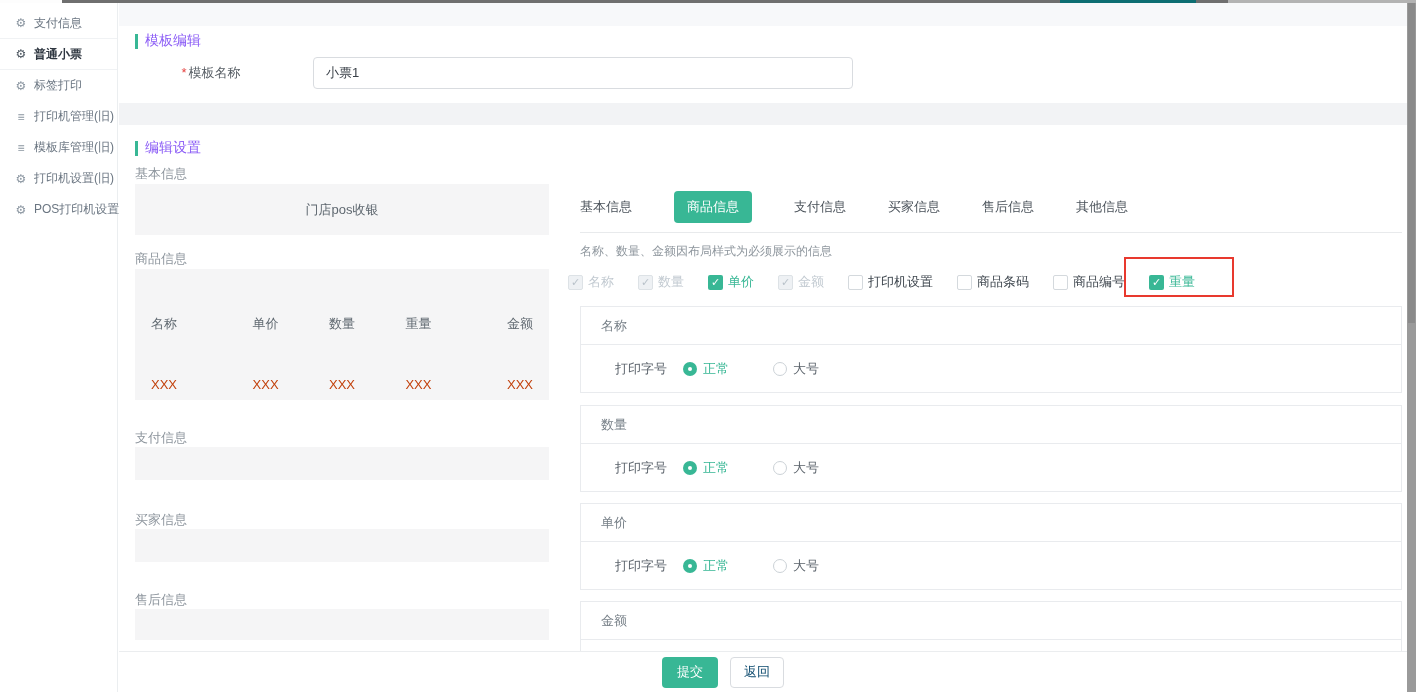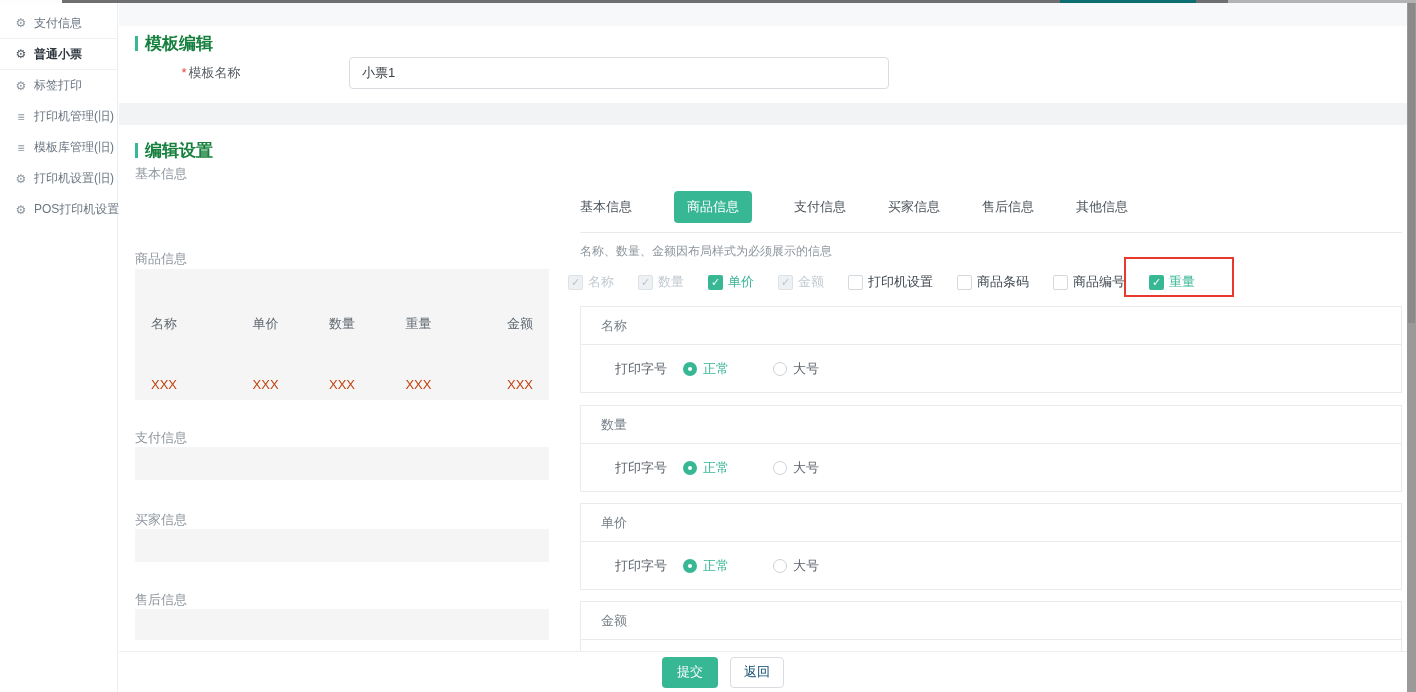--- a/index.html
+++ b/index.html
@@ -25,26 +25,26 @@
   .side-item.active .icn { color:#4a545e; }
   .side-item.bordered { border-bottom:1px solid #f0f2f4; }
   .side-item:first-child { border-bottom:1px solid #f0f2f4; }
 
   
   .content { position:absolute; left:119px; top:3px; width:1288px; height:689px; background:#fff; }
   .topband { position:absolute; left:0; top:0; width:1288px; height:23px; background:#f7f8fa; }
 
   .sec-header { position:absolute; display:flex; align-items:center; }
   .sec-bar { width:3px; height:15px; margin-right:7px; }
-  .sec-title { font-size:17px; font-weight:bold; color:#15803d; }
+  .sec-title { font-size:14px; font-weight:normal; color:#8b5cf6; }
 
   .form-row { position:absolute; left:0; top:54px; display:flex; align-items:center; }
   .form-label { width:194px; text-align:center; font-size:13px; color:#555c63; padding-right:10px; }
   .form-label .req { color:#e64340; margin-right:2px; }
-  .name-input { position:relative; width:540px; height:32px; border:1px solid #d9dce0; border-radius:4px; font-size:13px; color:#3a4048; padding:0 12px; outline:none; font-family:inherit;margin-left:36px; }
+  .name-input { position:relative; width:540px; height:32px; border:1px solid #d9dce0; border-radius:4px; font-size:13px; color:#3a4048; padding:0 12px; outline:none; font-family:inherit; }
 
   .sep-band { position:absolute; left:0; top:100px; width:1288px; height:22px; background:#f2f3f5; }
 
   
   .pv-label { position:absolute; left:16px; font-size:13px; color:#8d959d; }
   .pv-box { position:absolute; left:16px; width:414px; background:#f5f5f6; }
   .pv-basic { top:181px; height:51px; display:flex; align-items:center; justify-content:center; font-size:13px; color:#5f6870; }
   .pv-goods { top:266px; height:131px; padding:0 16px; }
   .pv-table-row { display:flex; font-size:13px; color:#5f6870; }
   .pv-table-row > div { flex:1; }
@@ -152,20 +152,23 @@
     </div>
 
     <div class="sep-band"></div>
 
     <div class="sec-header" style="left:16px; top:136px;">
       <span class="sec-bar" style="background:#38b795;"></span>
       <span class="sec-title">编辑设置</span>
     </div>
 
     <div class="pv-label" style="top:162px;">基本信息</div>
+    <div class="pv-box pv-basic">
+      <span>门店pos收银</span>
+    </div>
 
     <div class="pv-label" style="top:247px;">商品信息</div>
     <div class="pv-box pv-goods">
       <div class="pv-table-row pv-head">
         <div>名称</div>
         <div>单价</div>
         <div>数量</div>
         <div>重量</div>
         <div>金额</div>
       </div>

